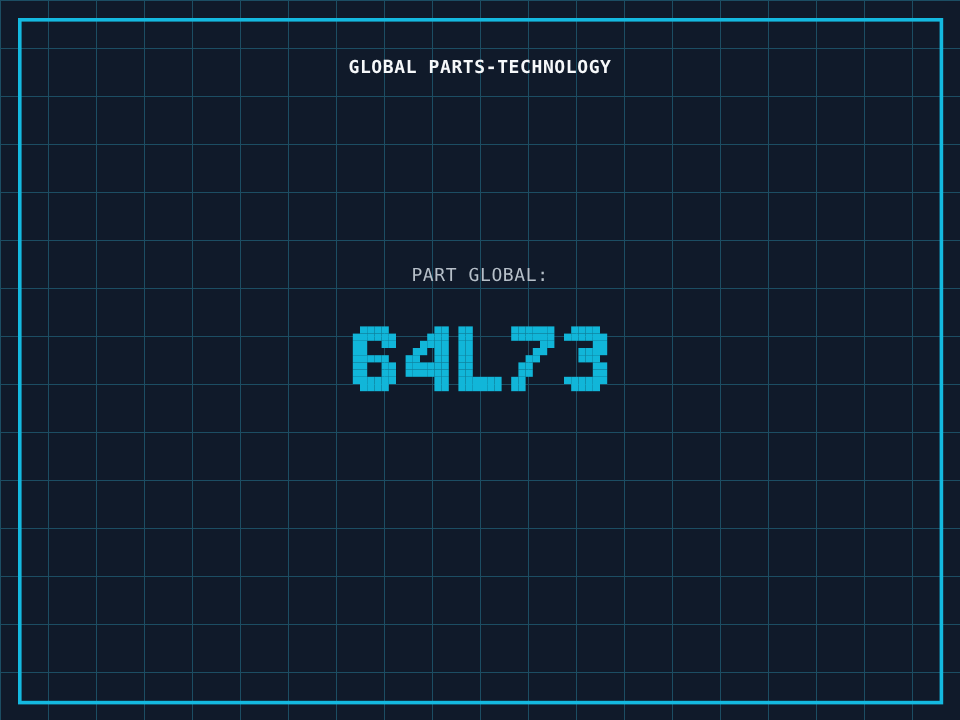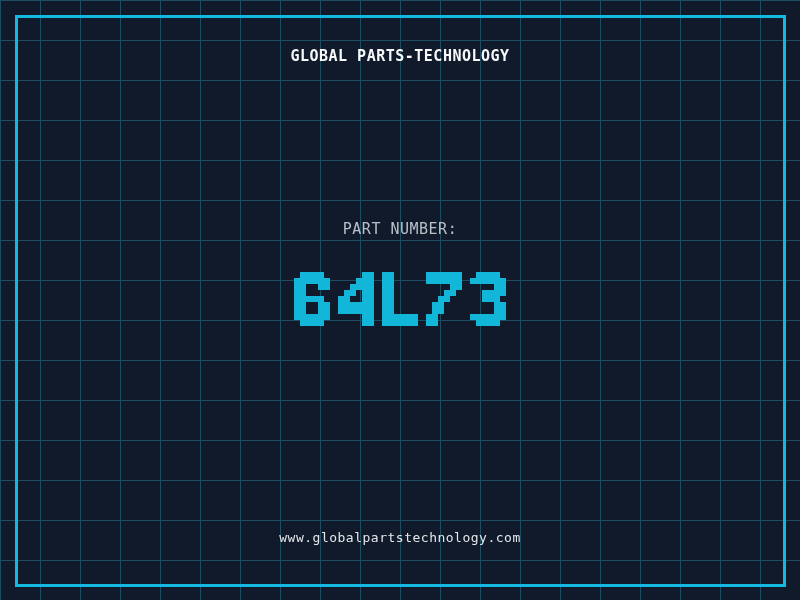--- a/index.html
+++ b/index.html
@@ -83,21 +83,21 @@
 </style>
 </head>
 <body>
 
 <div class="screen">
   <div class="frame"></div>
 
   <div class="centered-text brand-title">GLOBAL PARTS-TECHNOLOGY</div>
 
 
-  <div class="centered-text part-label">PART NUMBER:</div>
+  <div class="centered-text part-label">PART GLOBAL:</div>
 
   <div class="part-value">
       <div class="pxchar">
         <div class="pxcell"></div>
         <div class="pxcell on"></div>
         <div class="pxcell on"></div>
         <div class="pxcell on"></div>
         <div class="pxcell on"></div>
         <div class="pxcell"></div>
         <div class="pxcell on"></div>
@@ -368,14 +368,13 @@
         <div class="pxcell on"></div>
         <div class="pxcell"></div>
         <div class="pxcell on"></div>
         <div class="pxcell on"></div>
         <div class="pxcell on"></div>
         <div class="pxcell on"></div>
         <div class="pxcell"></div>
       </div>
     </div>
 
-  <div class="centered-text footer-url">www.globalpartstechnology.com</div>
 </div>
 
 </body></html>

